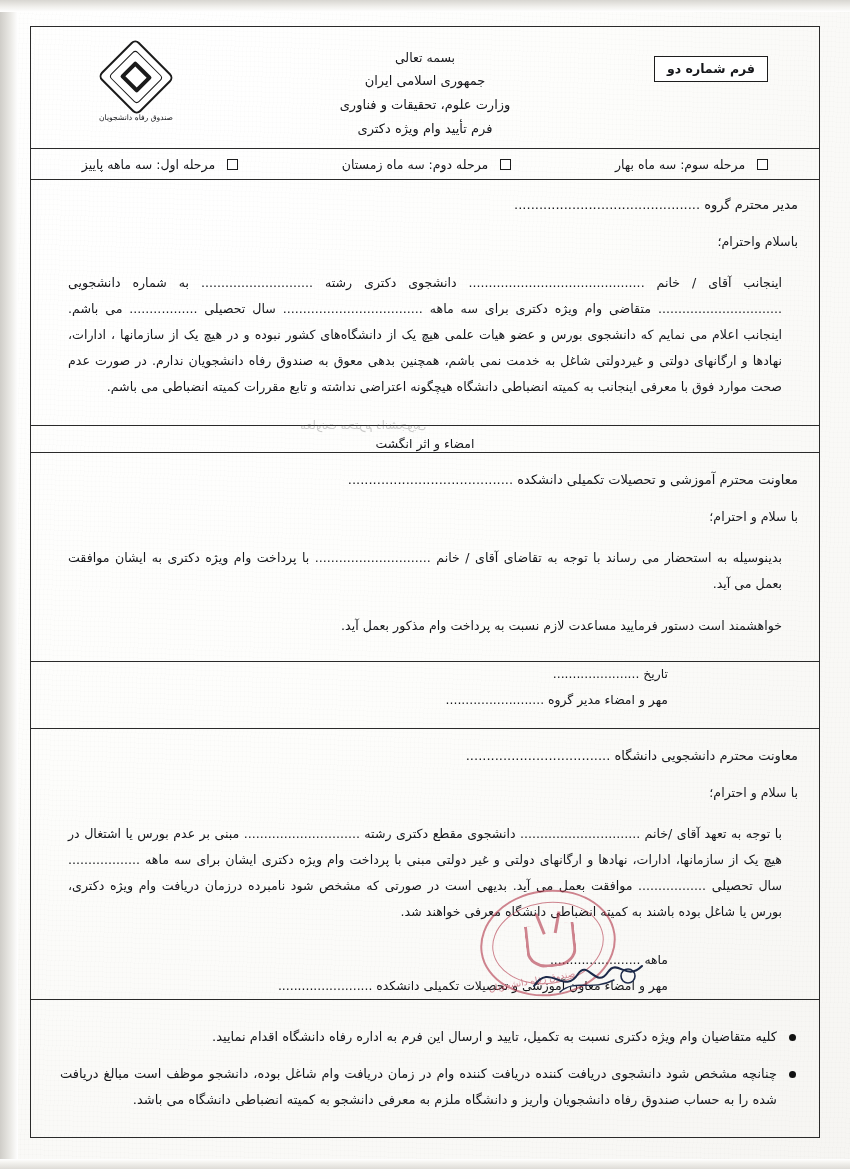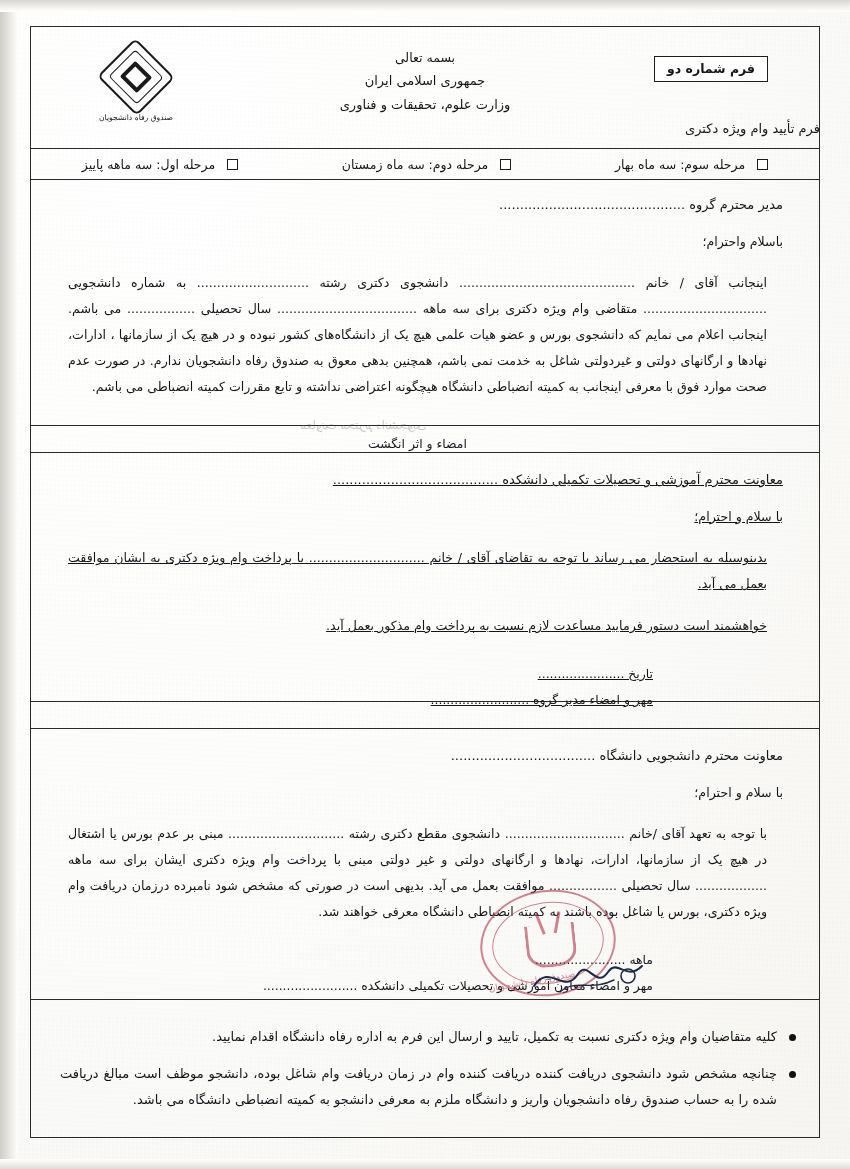--- a/index.html
+++ b/index.html
@@ -78,21 +78,21 @@
   }
   .center-head {
     position: absolute;
     left: 0; right: 0;
     top: 12px;
     text-align: center;
     line-height: 1.85;
     font-size: 13px;
   }
   .center-head .l1 { font-size: 12.5px; }
-  .center-head .l4 { font-size: 13px; text-align: right; }
+  .center-head .l4 { font-size: 13px; }
   .logo {
     position: absolute;
     left: 60px;
     top: 16px;
     width: 92px;
     text-align: center;
   }
   .logo .emblem {
     width: 52px;
     height: 50px;
@@ -153,27 +153,27 @@
   }
 
   
   .section {
     position: absolute;
     left: 30px;
     width: 790px;
     box-sizing: border-box;
     border-top: 1.4px solid #2a2a2a;
     border-bottom: 1.4px solid #2a2a2a;
-    padding: 14px 37px 12px 22px;
+    padding: 14px 22px 12px 22px;
     font-size: 12.6px;
     line-height: 2.05;
     text-align: justify;
   }
   .sec1 { top: 178px; height: 248px; border-top: none; }
-  .sec2 { top: 452px; height: 250px; text-decoration: underline; }
+  .sec2 { top: 452px; height: 210px; }
   .sec3 { top: 728px; height: 272px; }
 
   .addressee { font-size: 13px; margin-bottom: 10px; }
   .salam { font-size: 12.6px; margin: 2px 0 6px 0; }
   .body-par { margin: 16px; }
   .sign-line {
     margin-top: 31px;
     text-align: center;
     font-size: 12.4px;
   }

